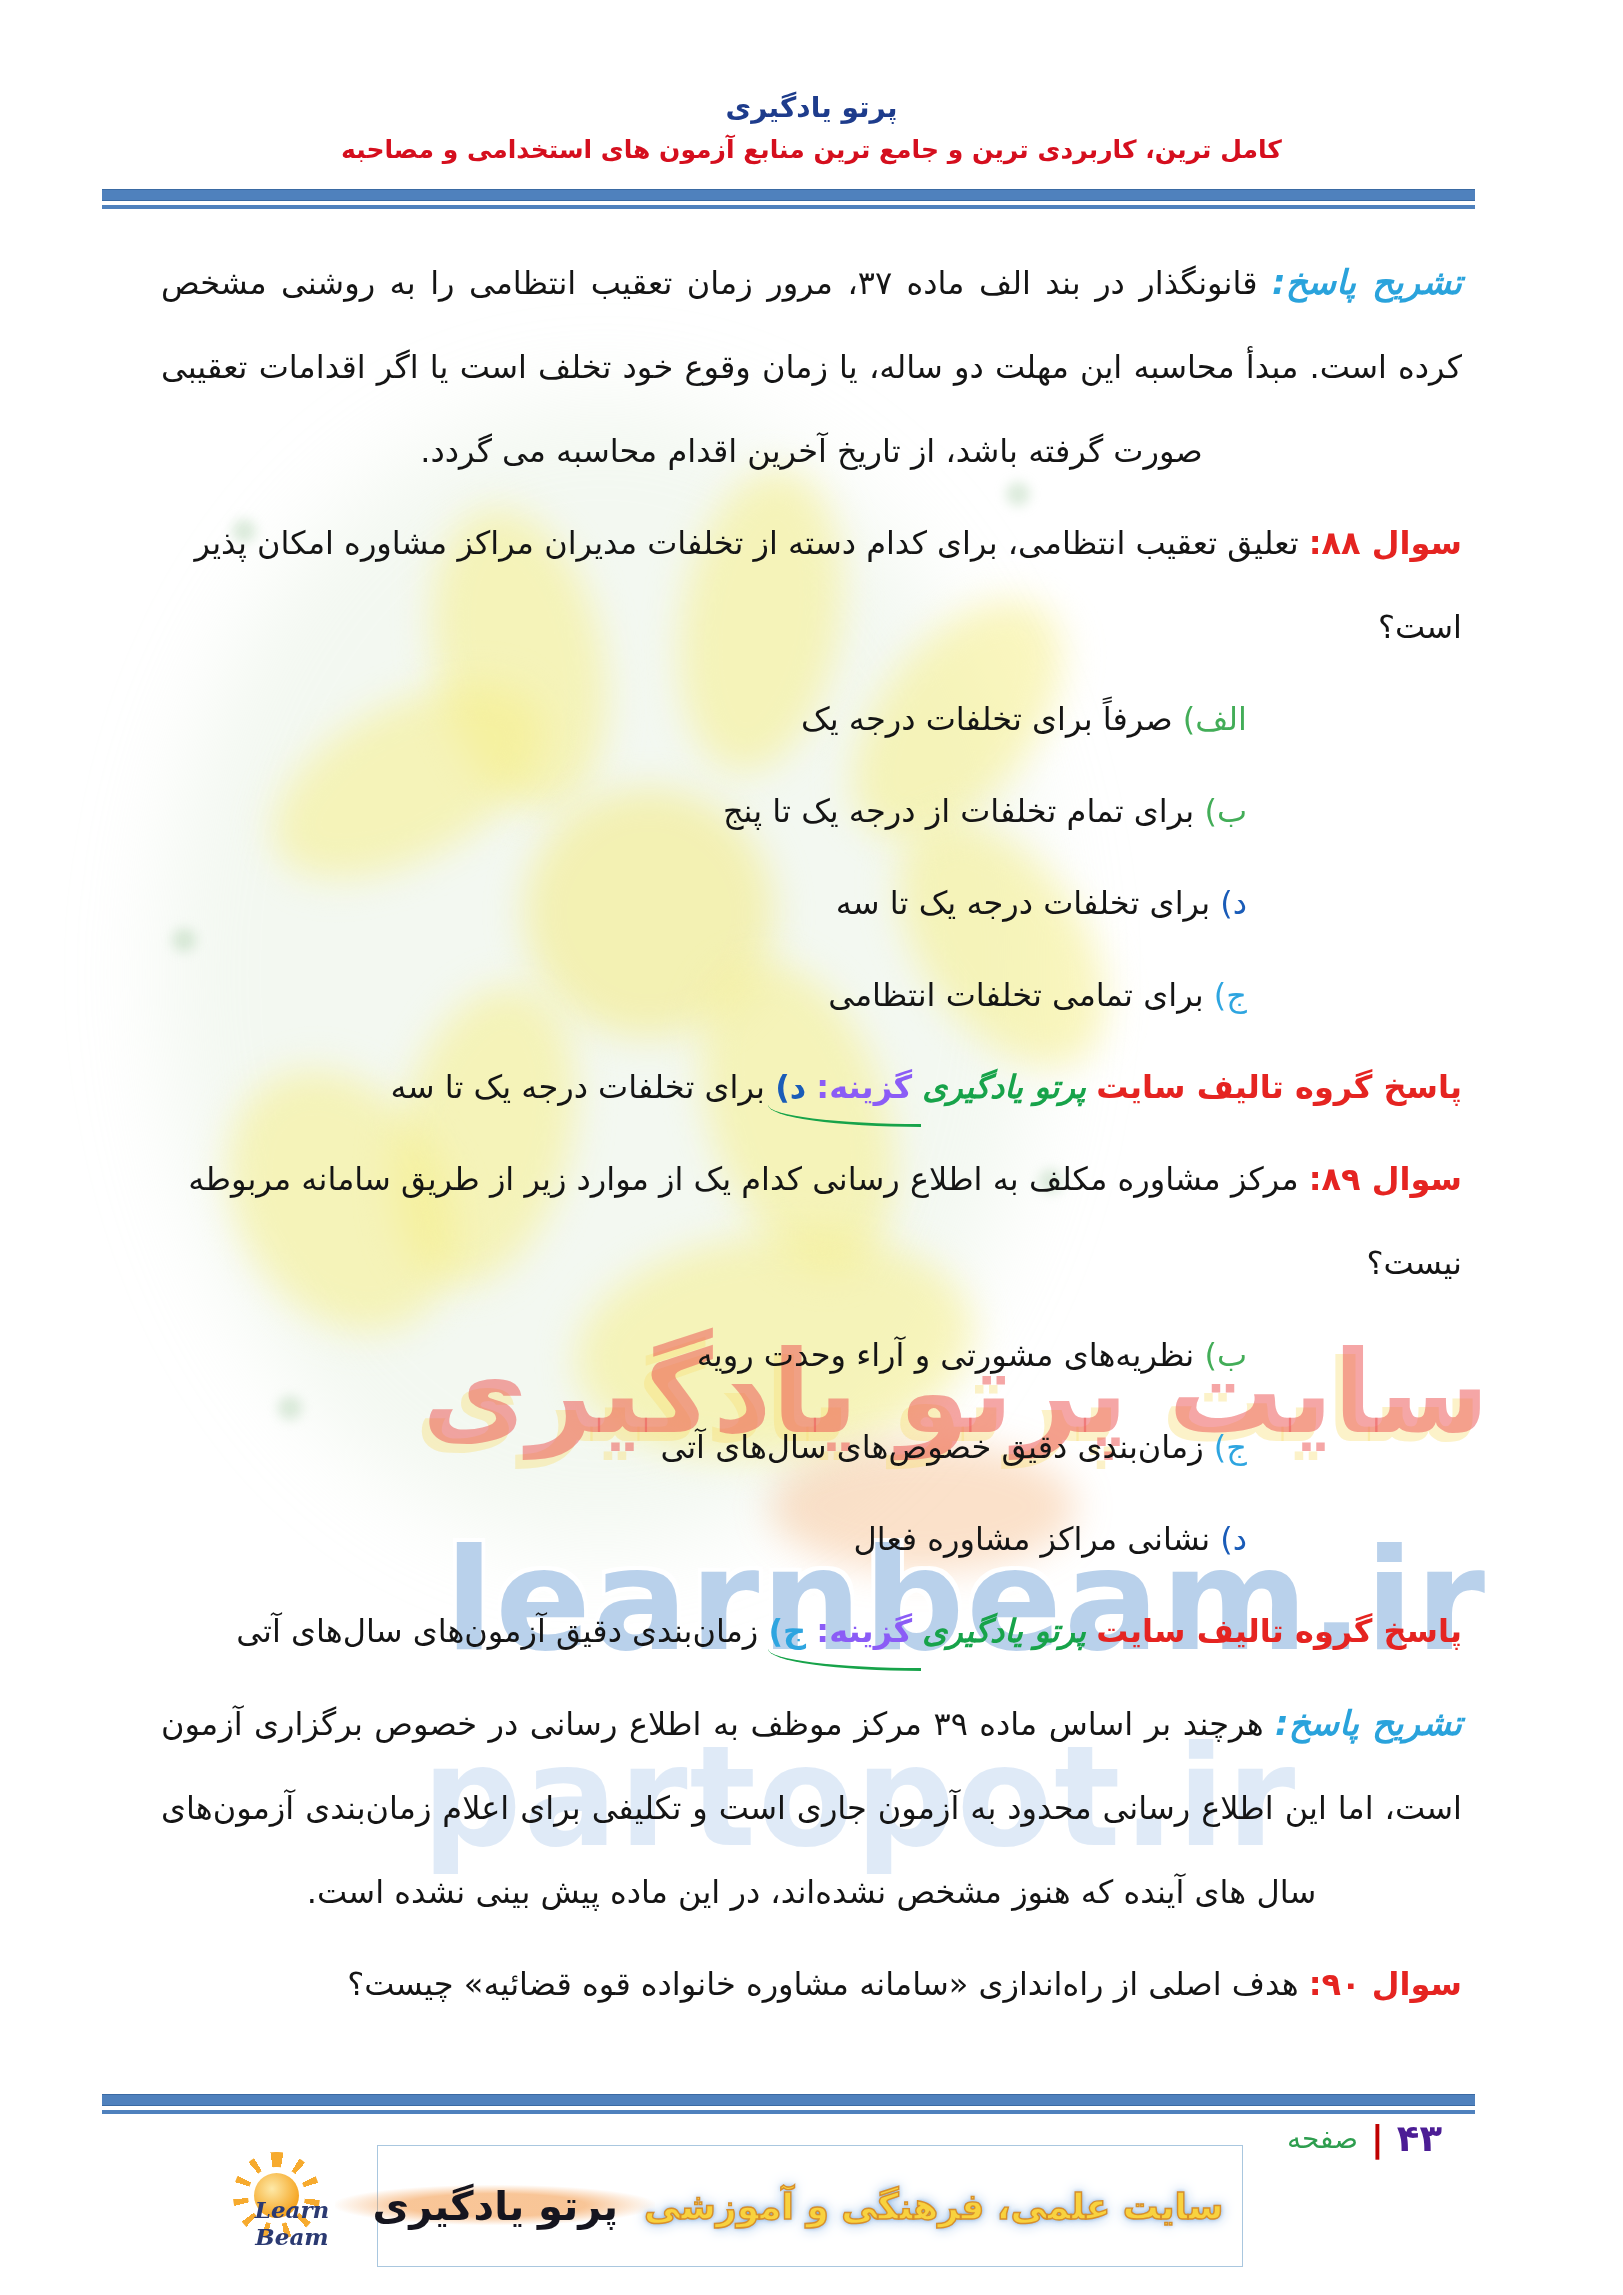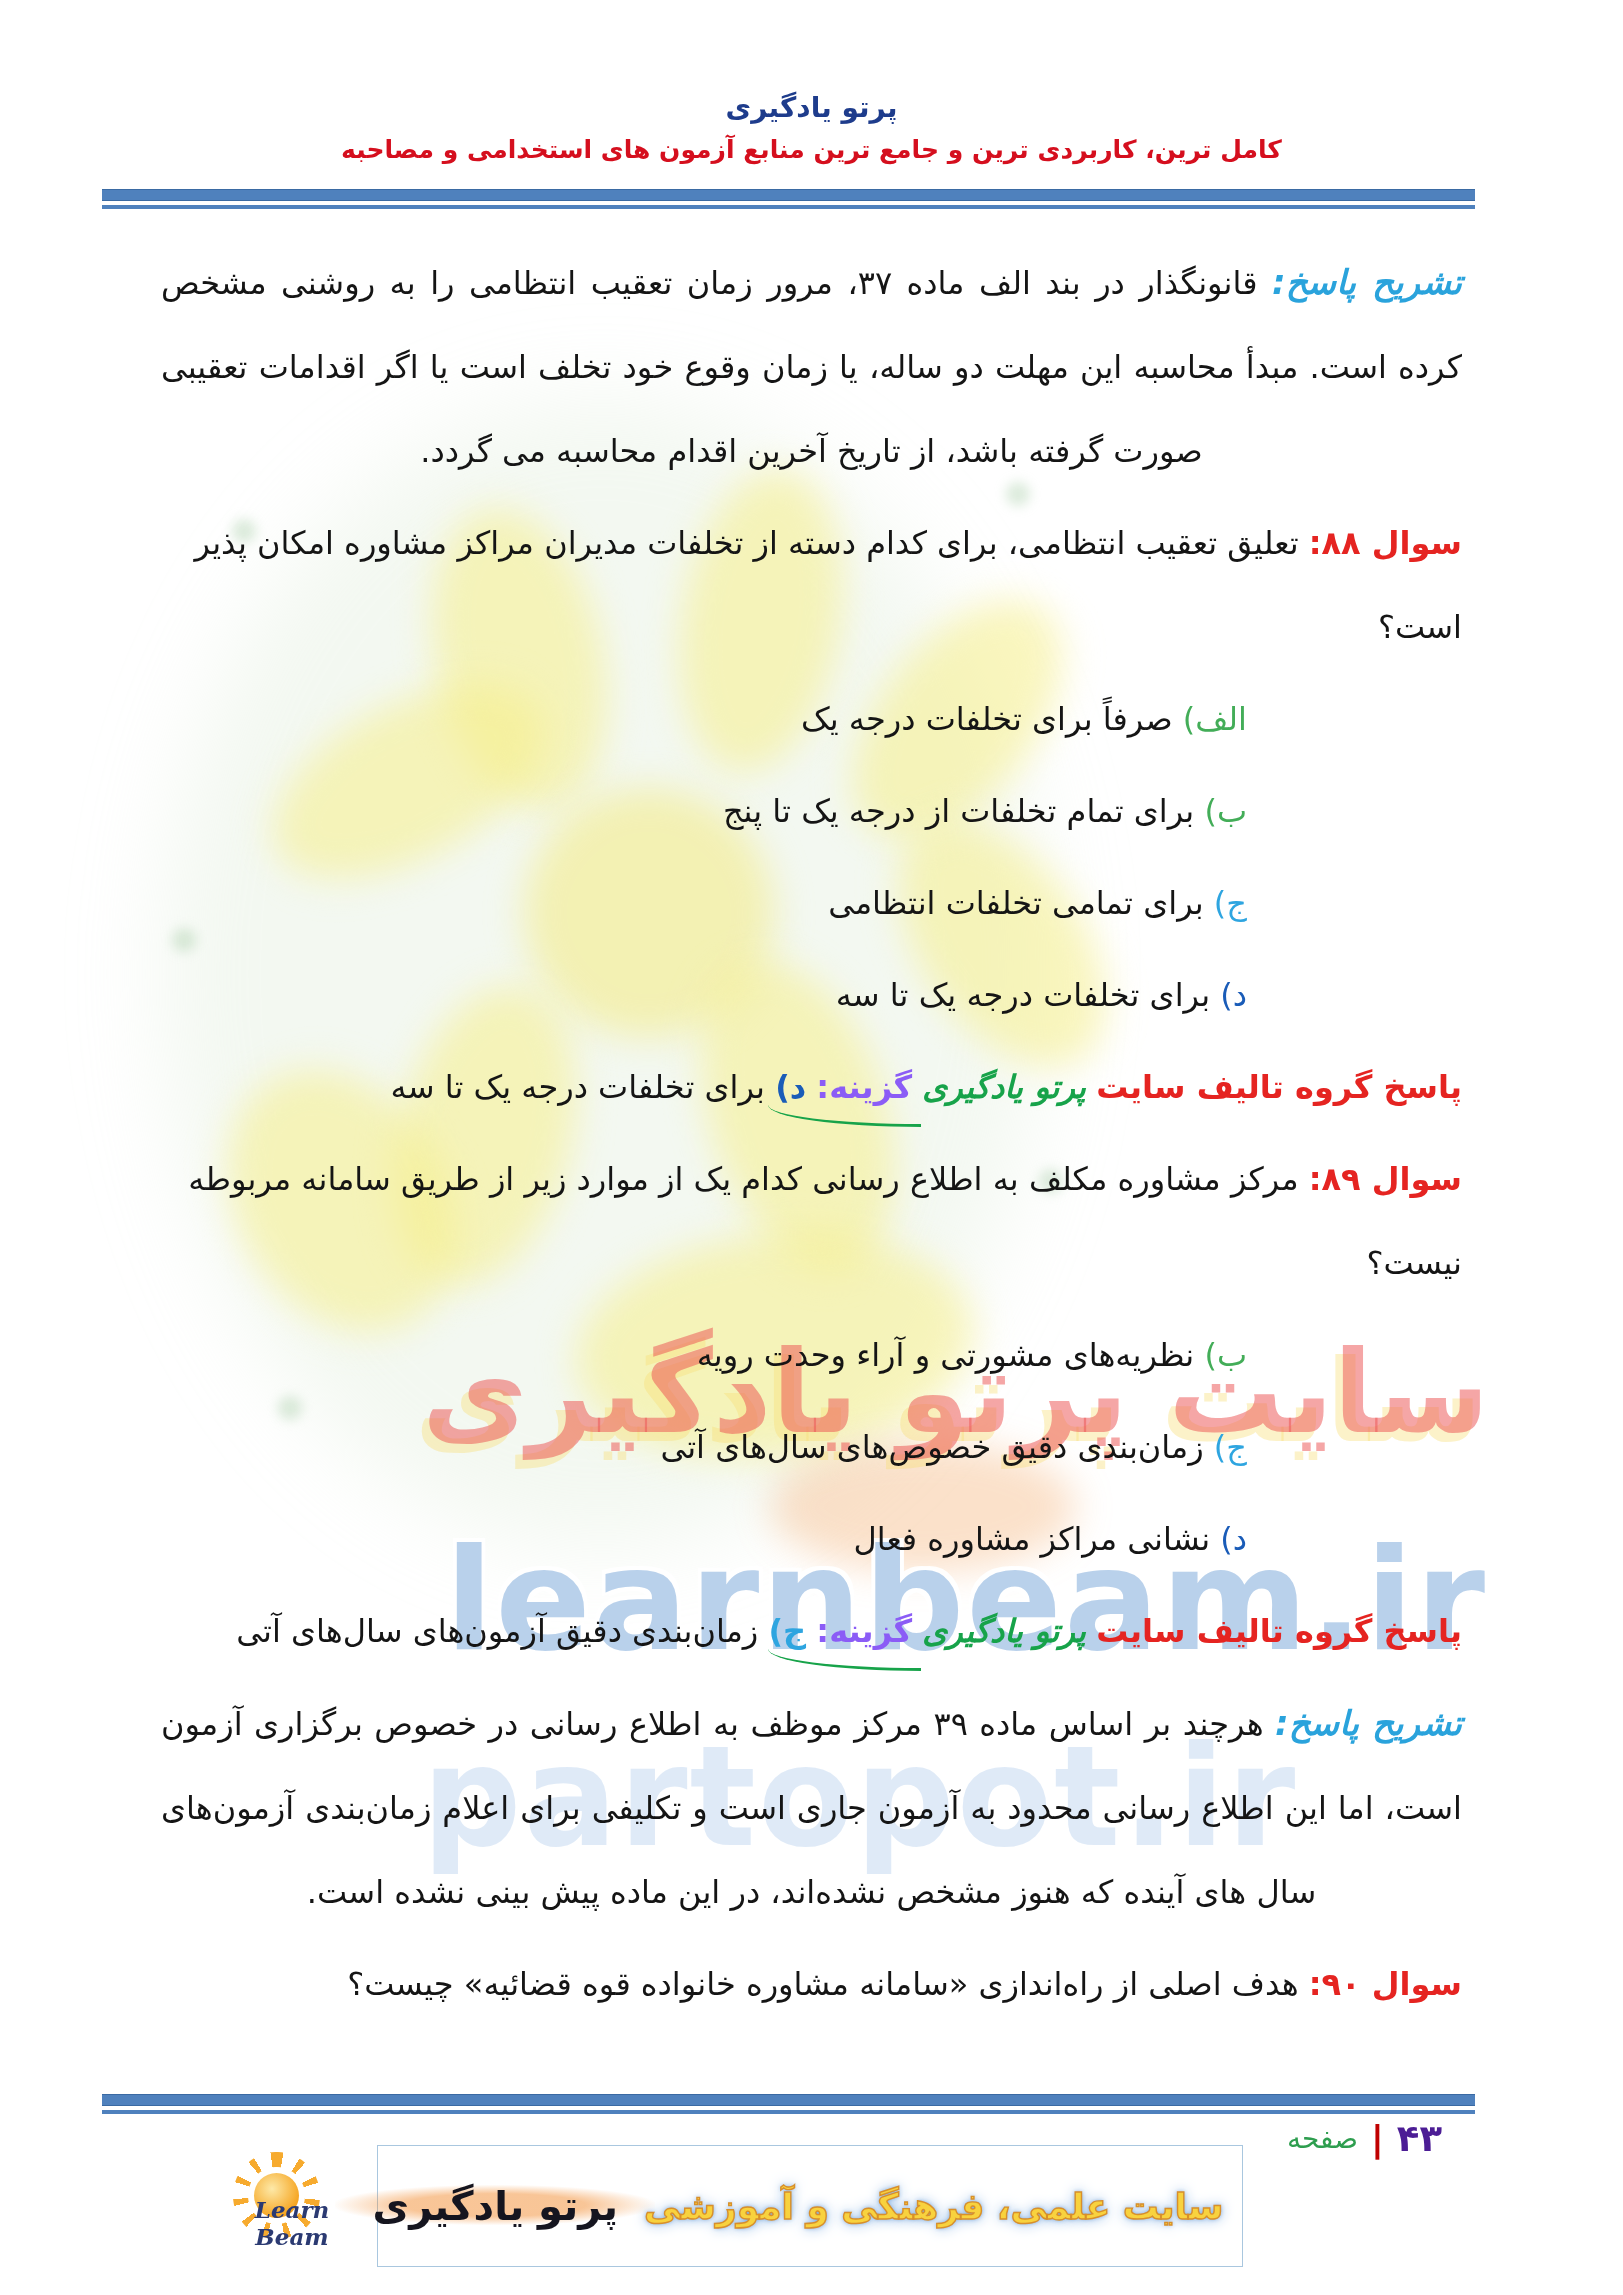--- a/index.html
+++ b/index.html
@@ -128,22 +128,22 @@
   <div class="rule rule-header"></div>
 
   <div class="doc-body">
 
     <p class="para"><span class="expl-label">تشریح پاسخ:</span> <span>قانونگذار در بند الف ماده ۳۷، مرور زمان تعقیب انتظامی را به روشنی مشخص کرده است. مبدأ محاسبه این مهلت دو ساله، یا زمان وقوع خود تخلف است یا اگر اقدامات تعقیبی صورت گرفته باشد، از تاریخ آخرین اقدام محاسبه می گردد.</span></p>
 
     <p class="question"><span class="q-label">سوال ۸۸:</span> <span>تعلیق تعقیب انتظامی، برای کدام دسته از تخلفات مدیران مراکز مشاوره امکان پذیر است؟</span></p>
 
     <p class="option"><span class="c-green">الف)</span> <span>صرفاً برای تخلفات درجه یک</span></p>
     <p class="option"><span class="c-green">ب)</span> <span>برای تمام تخلفات از درجه یک تا پنج</span></p>
+    <p class="option"><span class="c-blue">د)</span> <span>برای تخلفات درجه یک تا سه</span></p>
     <p class="option"><span class="c-cyan">ج)</span> <span>برای تمامی تخلفات انتظامی</span></p>
-    <p class="option"><span class="c-blue">د)</span> <span>برای تخلفات درجه یک تا سه</span></p>
 
     <p class="answer"><span class="ans-prefix">پاسخ گروه تالیف سایت</span> <span class="ans-brand">پرتو یادگیری</span> <span class="ans-choice">گزینه:</span> <span class="ans-letter c-blue">د)</span> <span>برای تخلفات درجه یک تا سه</span></p>
 
 
     <p class="question"><span class="q-label">سوال ۸۹:</span> <span>مرکز مشاوره مکلف به اطلاع رسانی کدام یک از موارد زیر از طریق سامانه مربوطه نیست؟</span></p>
 
     <p class="option"><span class="c-green">ب)</span> <span>نظریه‌های مشورتی و آراء وحدت رویه</span></p>
     <p class="option"><span class="c-cyan">ج)</span> <span>زمان‌بندی دقیق خصوص‌های سال‌های آتی</span></p>
     <p class="option"><span class="c-blue">د)</span> <span>نشانی مراکز مشاوره فعال</span></p>
 

